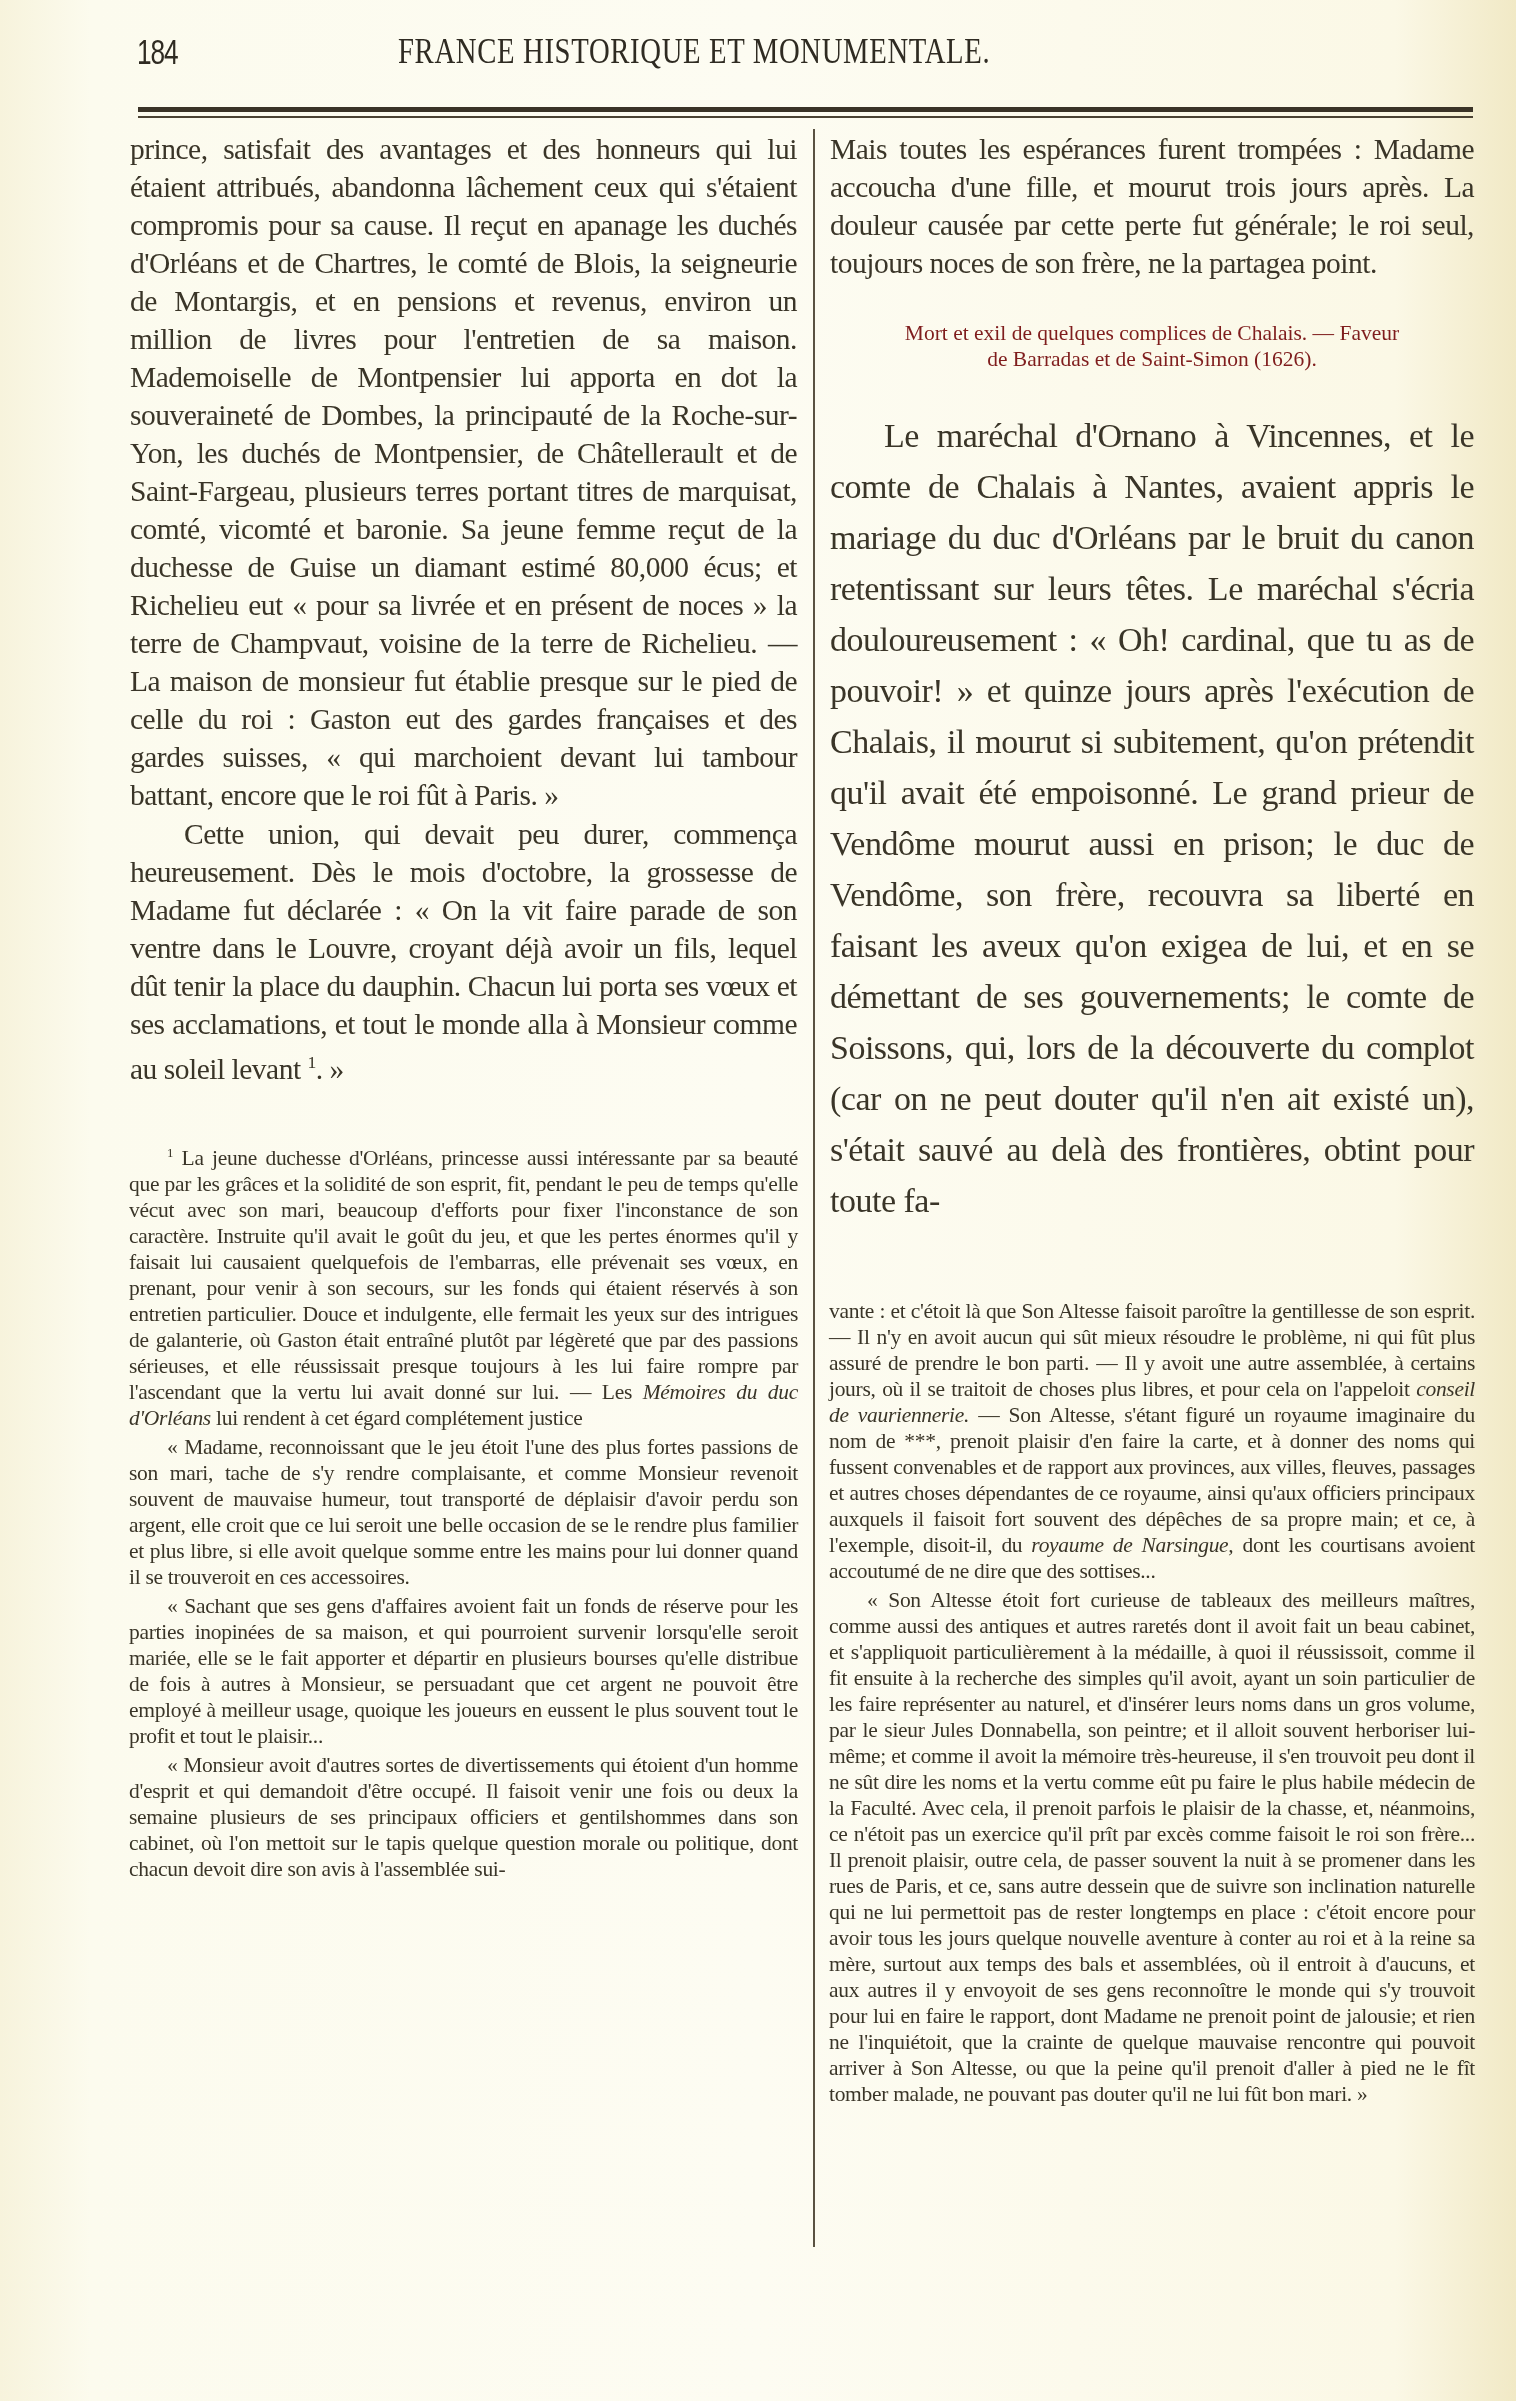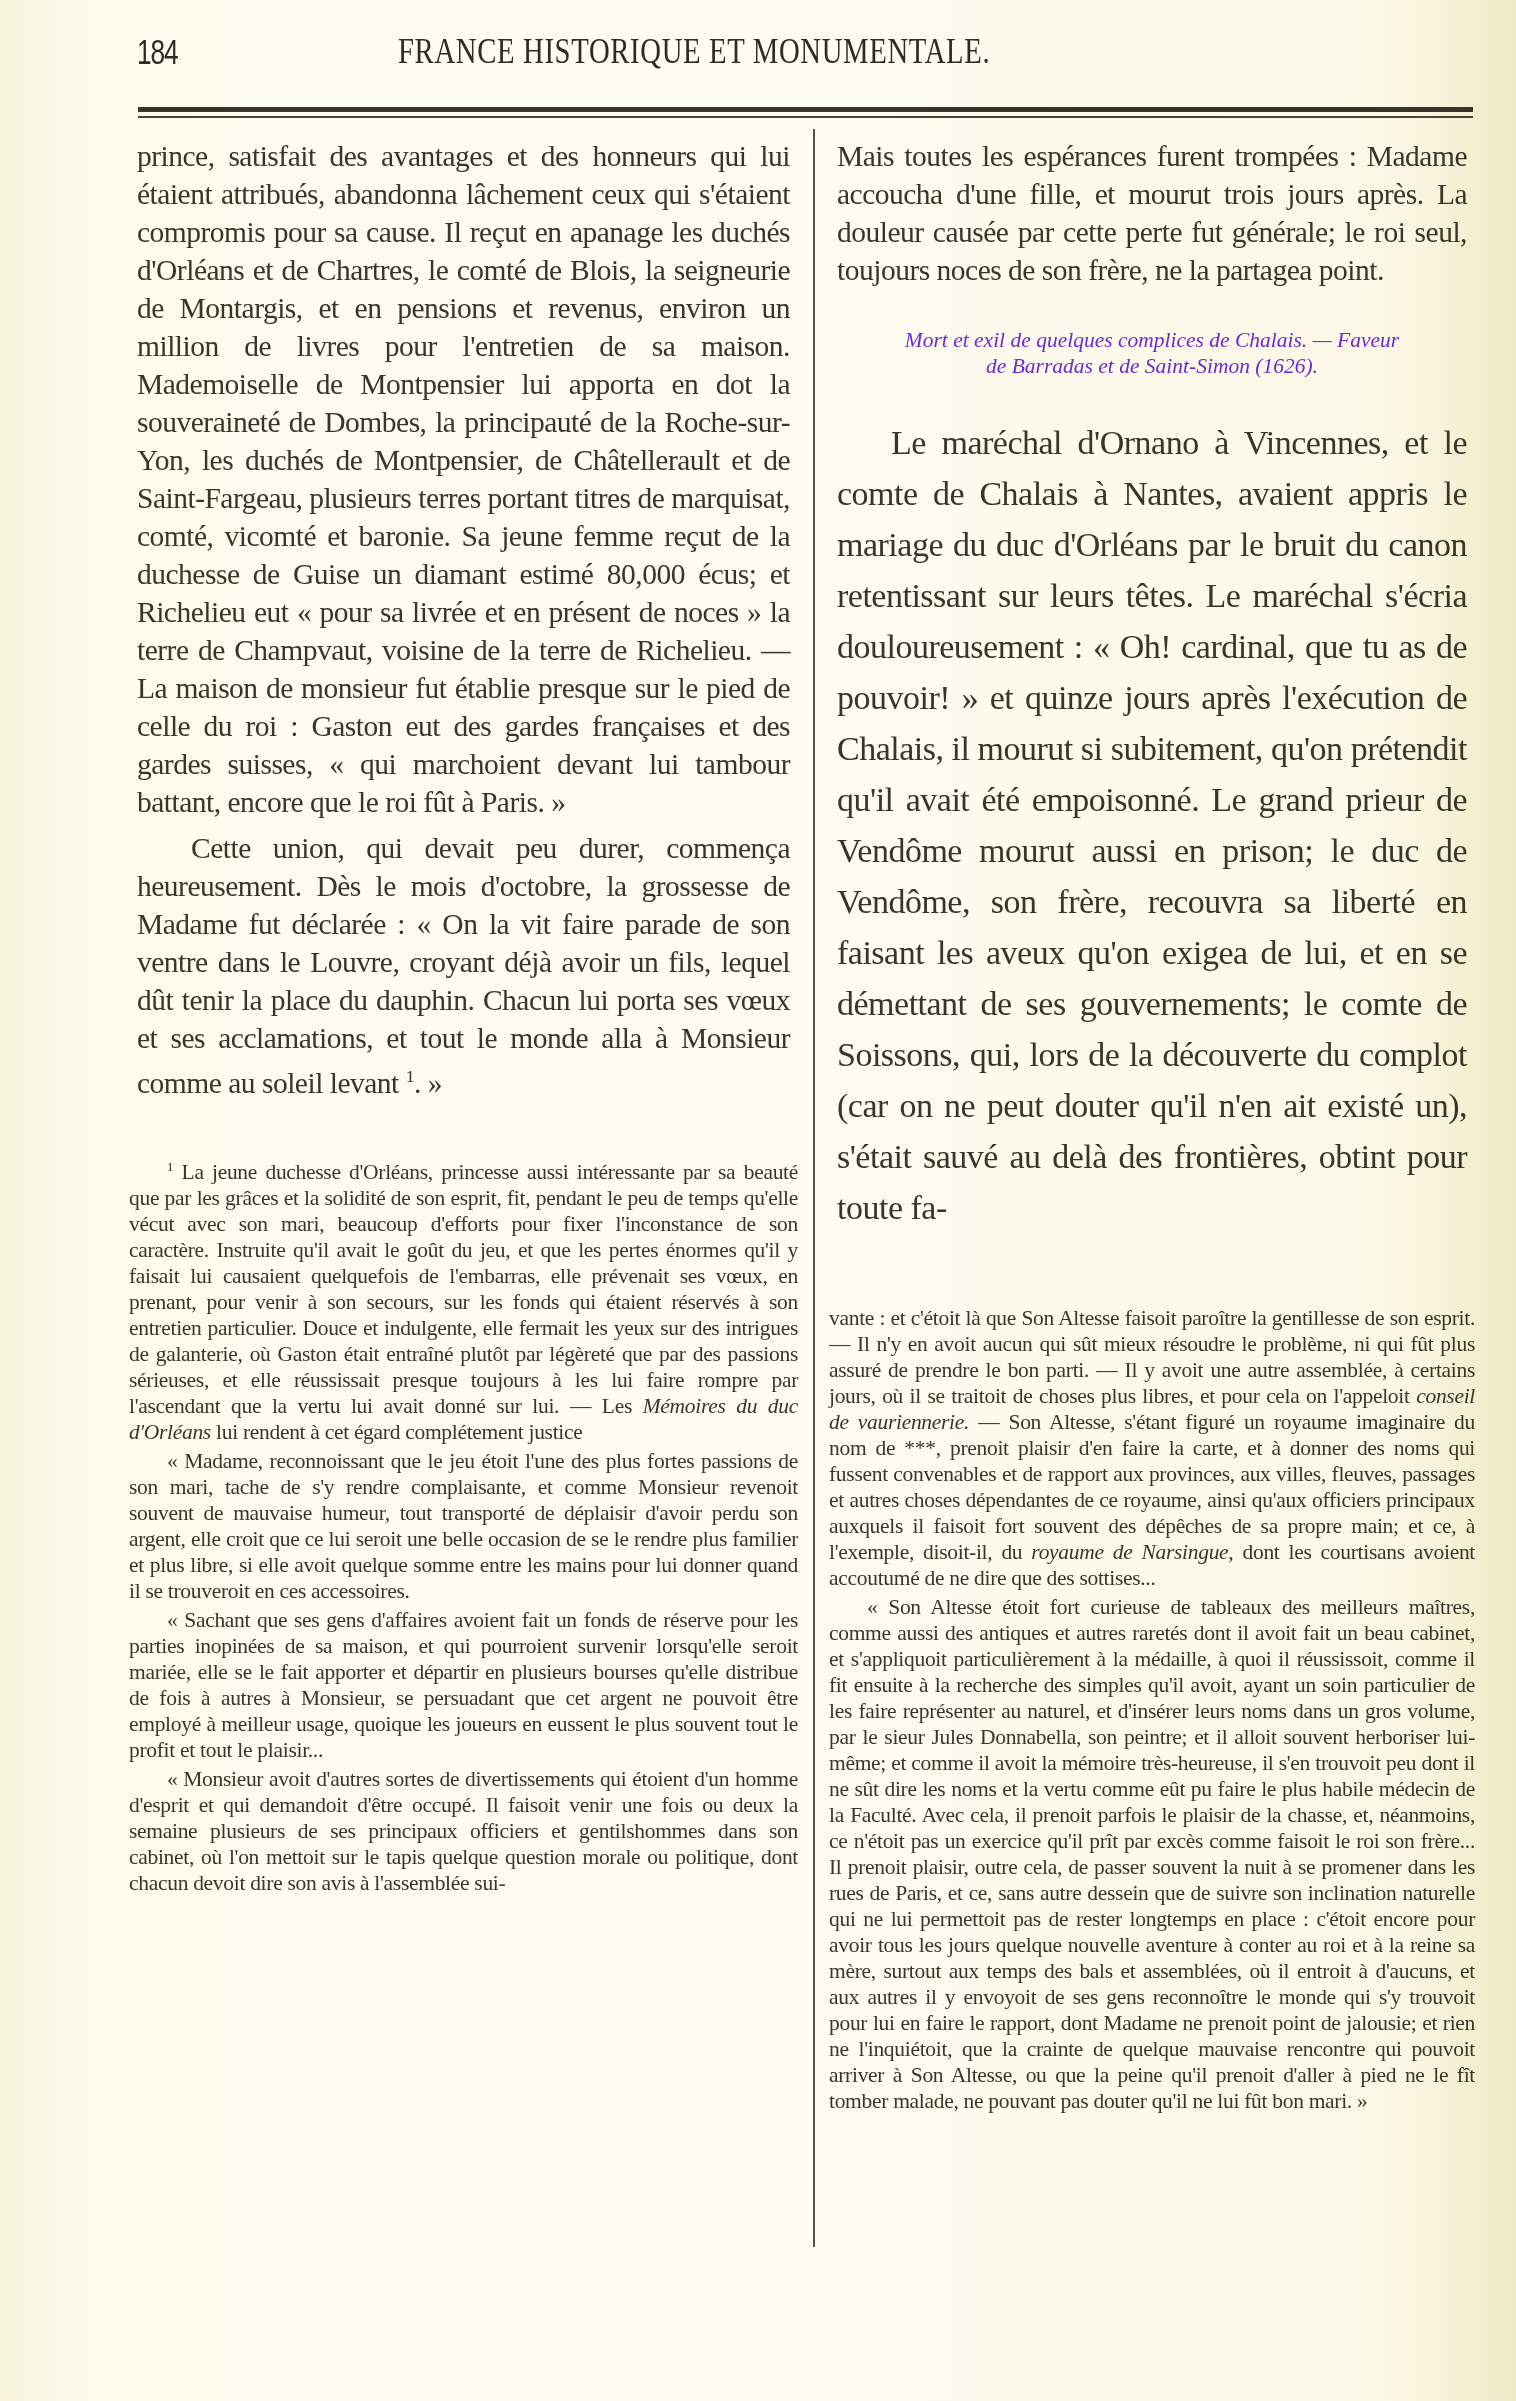--- a/index.html
+++ b/index.html
@@ -37,31 +37,30 @@
   .col-left { left:129px; width:669px; }
   .col-right { left:829px; width:646px; }
   .col-sep {
     position:absolute; left:813px; top:129px; width:1.5px; height:2118px; background:#5a5242;
   }
   .body-text {
     font-size:29px; line-height:38px; text-align:justify;
     transform-origin:left top;
     letter-spacing:-0.5px;
   }
-  .body-text p { margin:8px; }
+  .body-text p { margin:1px; }
   .indent { text-indent:54px; }
   .note-text {
     font-size:21.5px; line-height:26px; text-align:justify; letter-spacing:-0.3px;
   }
   .note-text p { margin:0; }
   .note-text .indent { text-indent:38px; }
   .section-heading {
     font-size:21.5px; line-height:26px; text-align:center; margin:38px 15.3px 38px 15.3px;
-    color:#6d28d9;
-    font-style:italic;
+    color:#7f1d1d;
   }
   em { font-style:italic; }
   sup { font-size:60%; }
 </style>
 </head>
 <body>
 
 <div class="header">
   <span class="page-num">184</span>
   <span class="running-title">FRANCE HISTORIQUE ET MONUMENTALE.</span>

